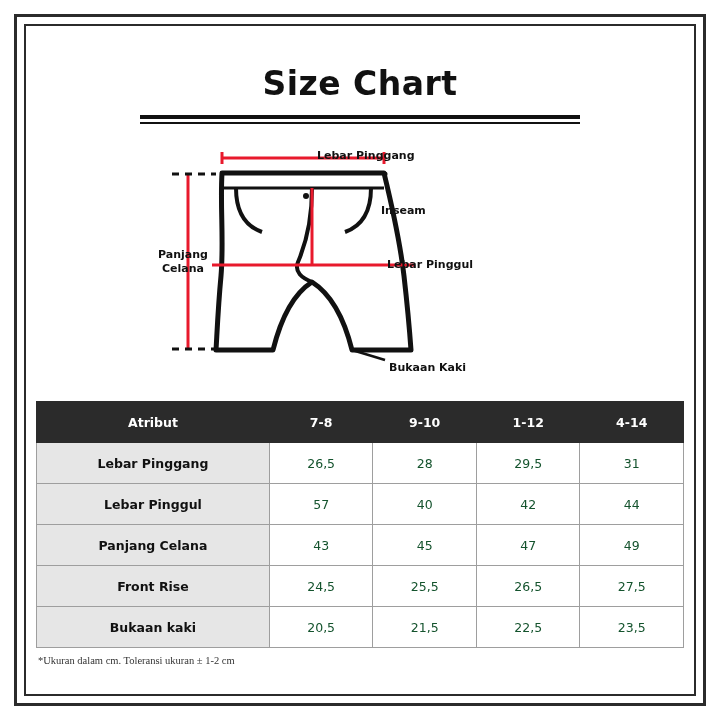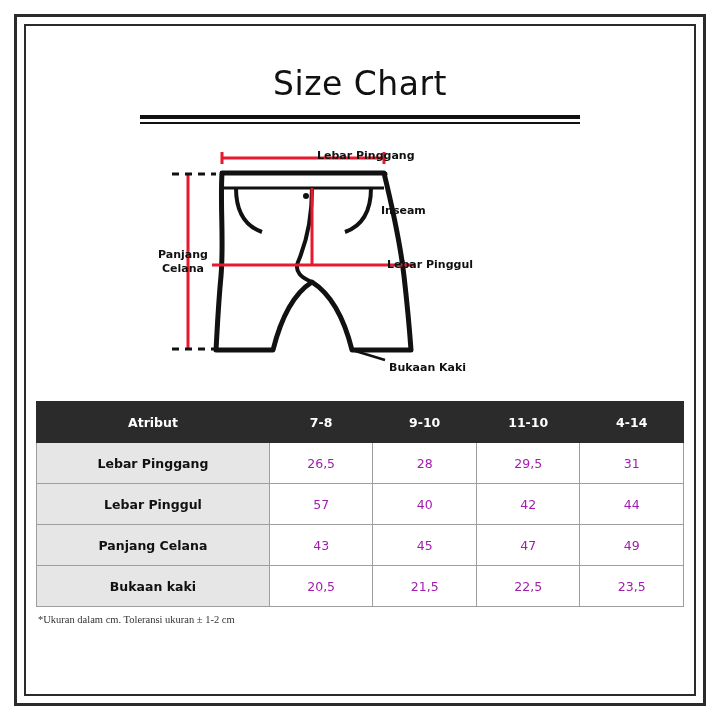--- a/index.html
+++ b/index.html
@@ -44,21 +44,21 @@
     position: absolute;
     left: 36px;
     top: 36px;
     right: 36px;
     bottom: 36px;
     box-sizing: border-box;
   }
   .title {
     text-align: center;
     font-size: 33px;
-    font-weight: normal;
+    font-weight: bold;
     letter-spacing: 0.5px;
     margin-top: 28px;
     color: #111111;
   }
   .title-rules {
     width: 440px;
     margin: 12px auto 0 auto;
   }
   .rule-thick {
     height: 4px;
@@ -117,21 +117,21 @@
     font-size: 12.5px;
   }
   table.sizes thead th.attr-head { width: 36%; }
   table.sizes tbody td.attr-cell {
     background: #e6e6e6;
     font-weight: bold;
     color: #111111;
   }
   table.sizes tbody td.val-cell {
     background: #ffffff;
-    color: #a21caf;
+    color: #14532d;
   }
   .note {
     font-size: 10.5px;
     color: #333333;
     margin-top: 7px;
     margin-left: 2px;
     font-family: Liberation Serif, serif;
   }
 </style>
 </head>
@@ -222,21 +222,21 @@
 Celana</div>
       <div class="dlabel lbl-bukaan">Bukaan Kaki</div>
     </div>
 
     <table class="sizes">
       <thead>
         <tr>
           <th class="attr-head">Atribut</th>
           <th>7-8</th>
           <th>9-10</th>
-          <th>11-10</th>
+          <th>1-12</th>
           <th>4-14</th>
         </tr>
       </thead>
       <tbody>
         <tr>
           <td class="attr-cell">Lebar Pinggang</td>
           <td class="val-cell">26,5</td>
           <td class="val-cell">28</td>
           <td class="val-cell">29,5</td>
           <td class="val-cell">31</td>
@@ -249,20 +249,27 @@
           <td class="val-cell">44</td>
         </tr>
         <tr>
           <td class="attr-cell">Panjang Celana</td>
           <td class="val-cell">43</td>
           <td class="val-cell">45</td>
           <td class="val-cell">47</td>
           <td class="val-cell">49</td>
         </tr>
         <tr>
+          <td class="attr-cell">Front Rise</td>
+          <td class="val-cell">24,5</td>
+          <td class="val-cell">25,5</td>
+          <td class="val-cell">26,5</td>
+          <td class="val-cell">27,5</td>
+        </tr>
+        <tr>
           <td class="attr-cell">Bukaan kaki</td>
           <td class="val-cell">20,5</td>
           <td class="val-cell">21,5</td>
           <td class="val-cell">22,5</td>
           <td class="val-cell">23,5</td>
         </tr>
       </tbody>
     </table>
 
     <div class="note">*Ukuran dalam cm. Toleransi ukuran ± 1-2 cm</div>

